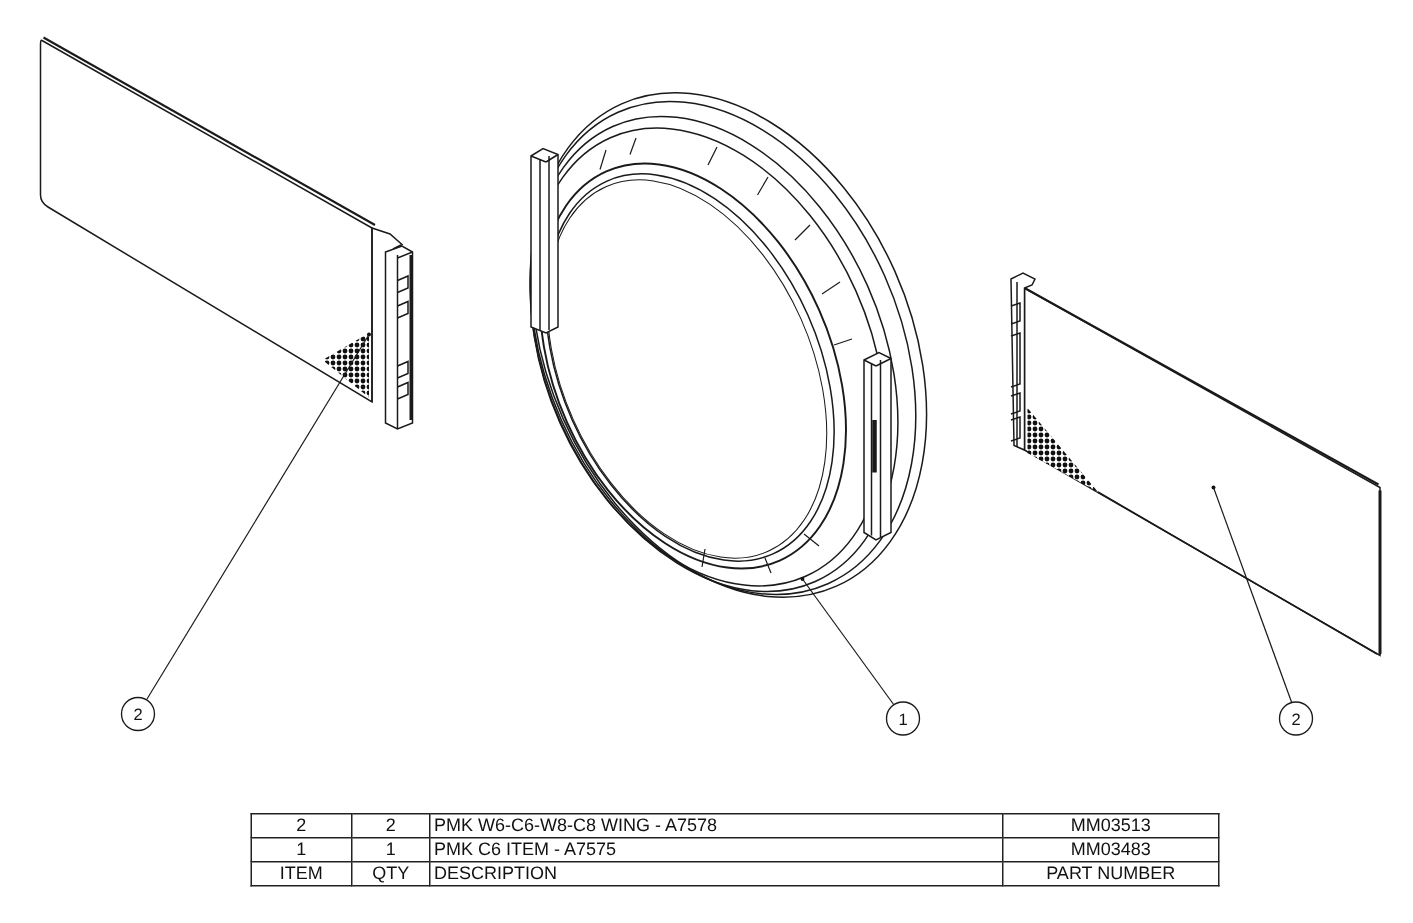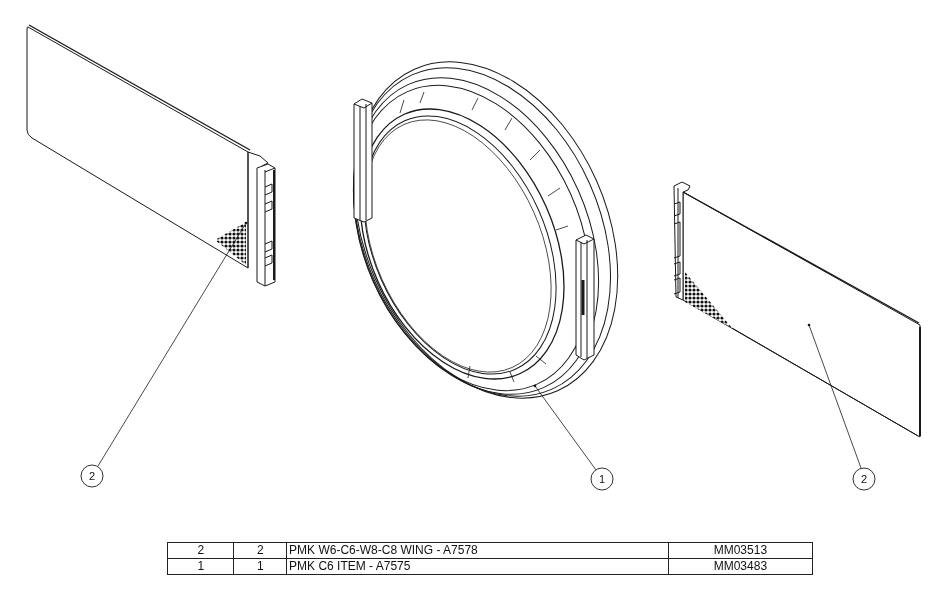--- a/index.html
+++ b/index.html
@@ -122,14 +122,20 @@
     <td class="c w-qty">2</td>
     <td class="l w-desc">PMK W6-C6-W8-C8 WING - A7578</td>
     <td class="c w-pn">MM03513</td>
   </tr>
   <tr>
     <td class="c w-item">1</td>
     <td class="c w-qty">1</td>
     <td class="l w-desc">PMK C6 ITEM - A7575</td>
     <td class="c w-pn">MM03483</td>
   </tr>
+  <tr>
+    <td class="c w-item">ITEM</td>
+    <td class="c w-qty">QTY</td>
+    <td class="l w-desc">DESCRIPTION</td>
+    <td class="c w-pn">PART NUMBER</td>
+  </tr>
 </tbody>
   </table>
 
 </body></html>

